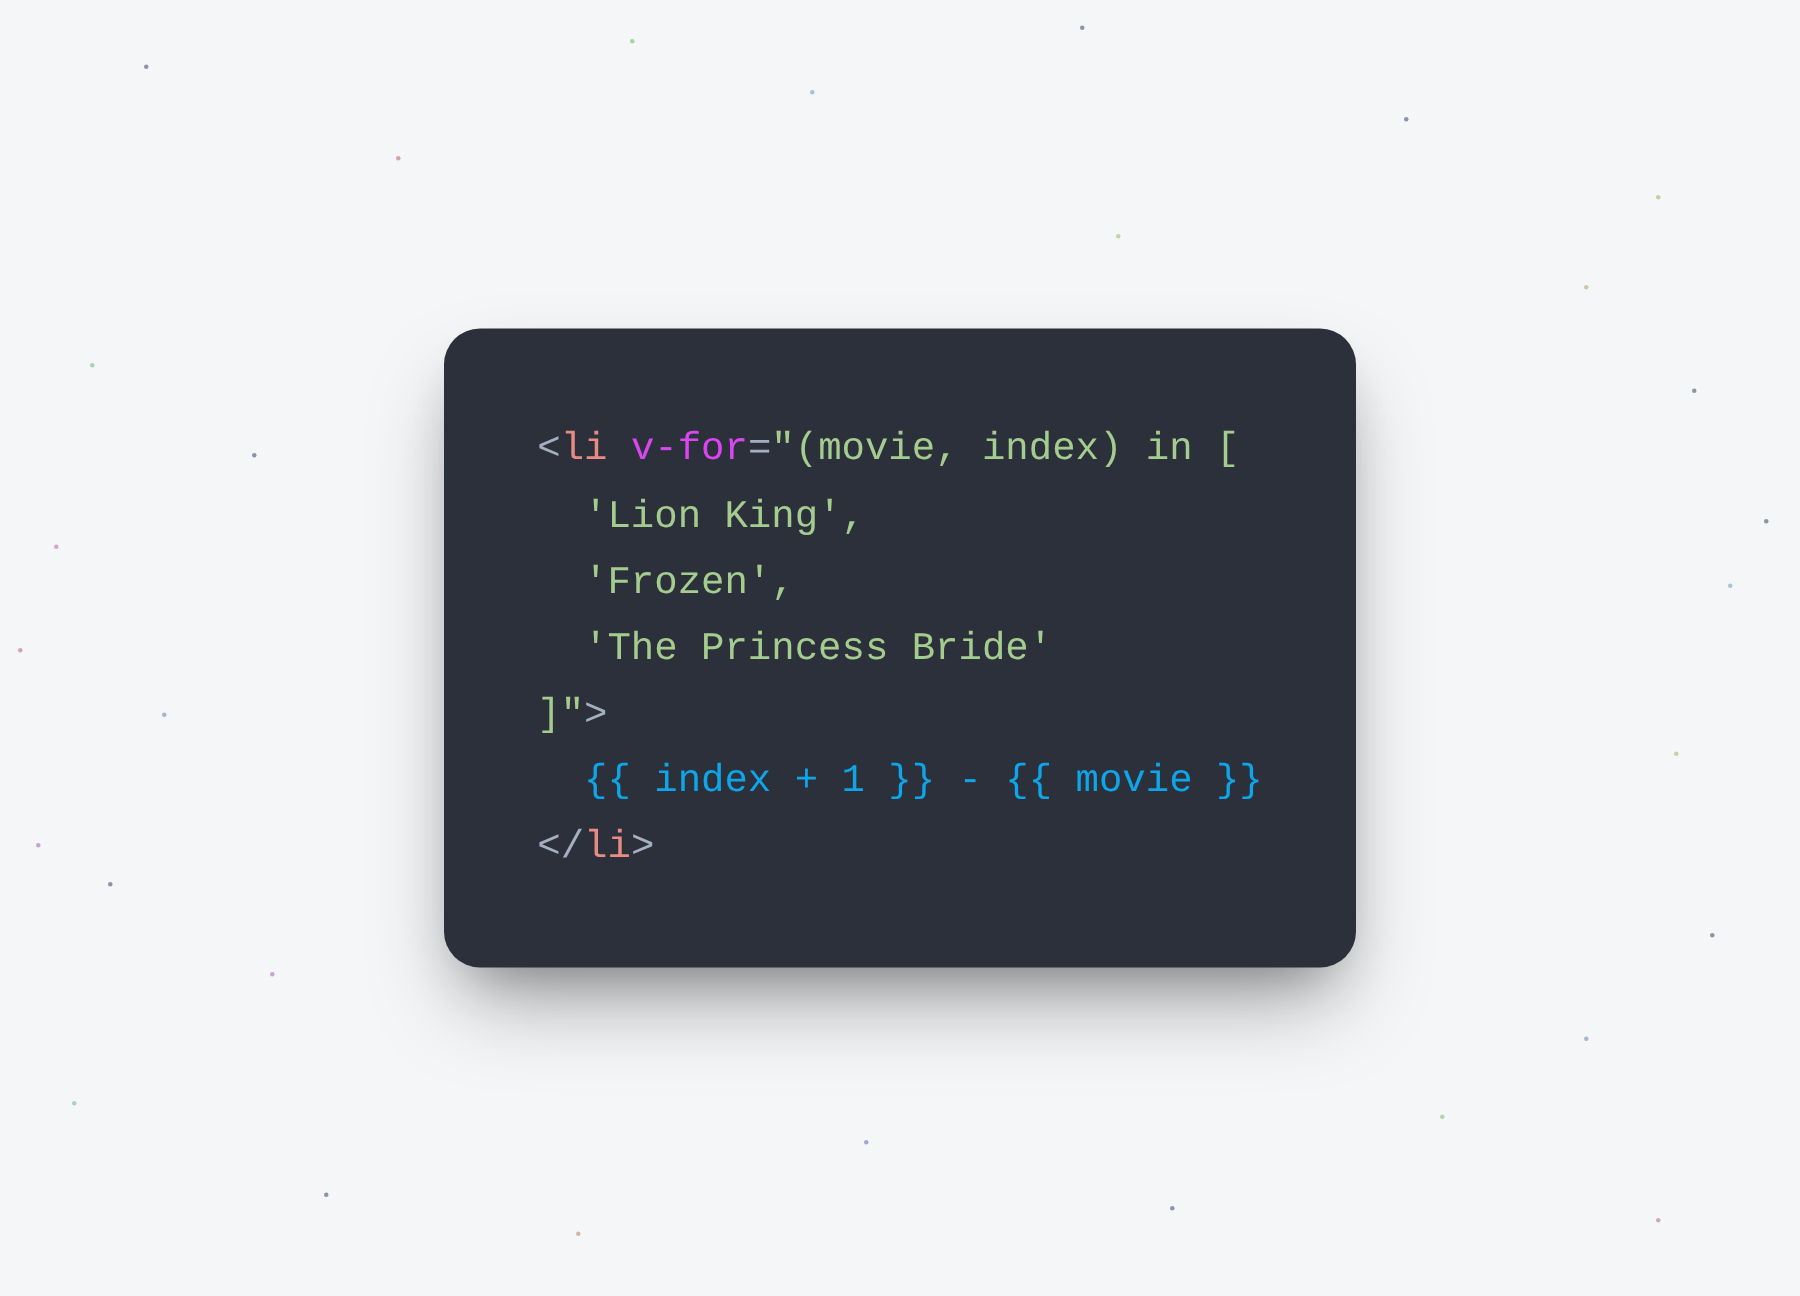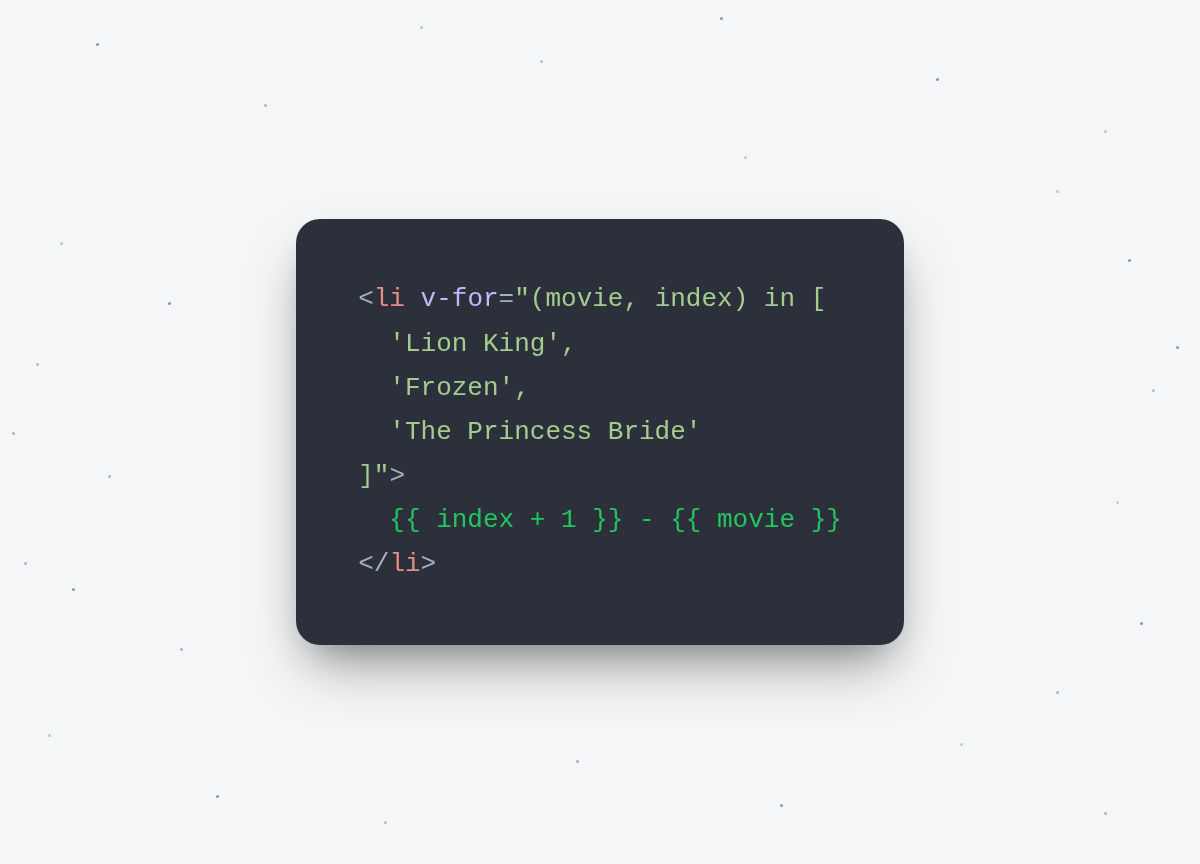--- a/index.html
+++ b/index.html
@@ -47,24 +47,24 @@
     
     pre {
       font-family: "SF Mono", "Monaco", "Menlo", "Consolas", "Courier New", monospace;
       font-size: 26px;
       line-height: 1.7;
       white-space: pre;
     }
     
     .bracket { color: #a4b0c0; }
     .tag { color: #e88b83; margin-top: 28px; }
-    .attr { color: #c4b5fd; margin-top: 43px; }
+    .attr { color: #d946ef; margin-top: 43px; }
     .string { color: #a5cc8f; }
     .punct { color: #a4b0c0; }
-    .text { color: #22c55e; }
+    .text { color: #0ea5e9; }
   </style>
 </head>
 <body>
 
 <div class="dots">
   <div class="dot" style="top:5%;left:8%;background:#8a96a8;"></div>
   <div class="dot" style="top:12%;left:22%;background:#d4a5a5;"></div>
   <div class="dot" style="top:7%;left:45%;background:#a5c4d4;"></div>
   <div class="dot" style="top:18%;left:62%;background:#c5d4a5;"></div>
   <div class="dot" style="top:9%;left:78%;background:#8a96a8;"></div>

